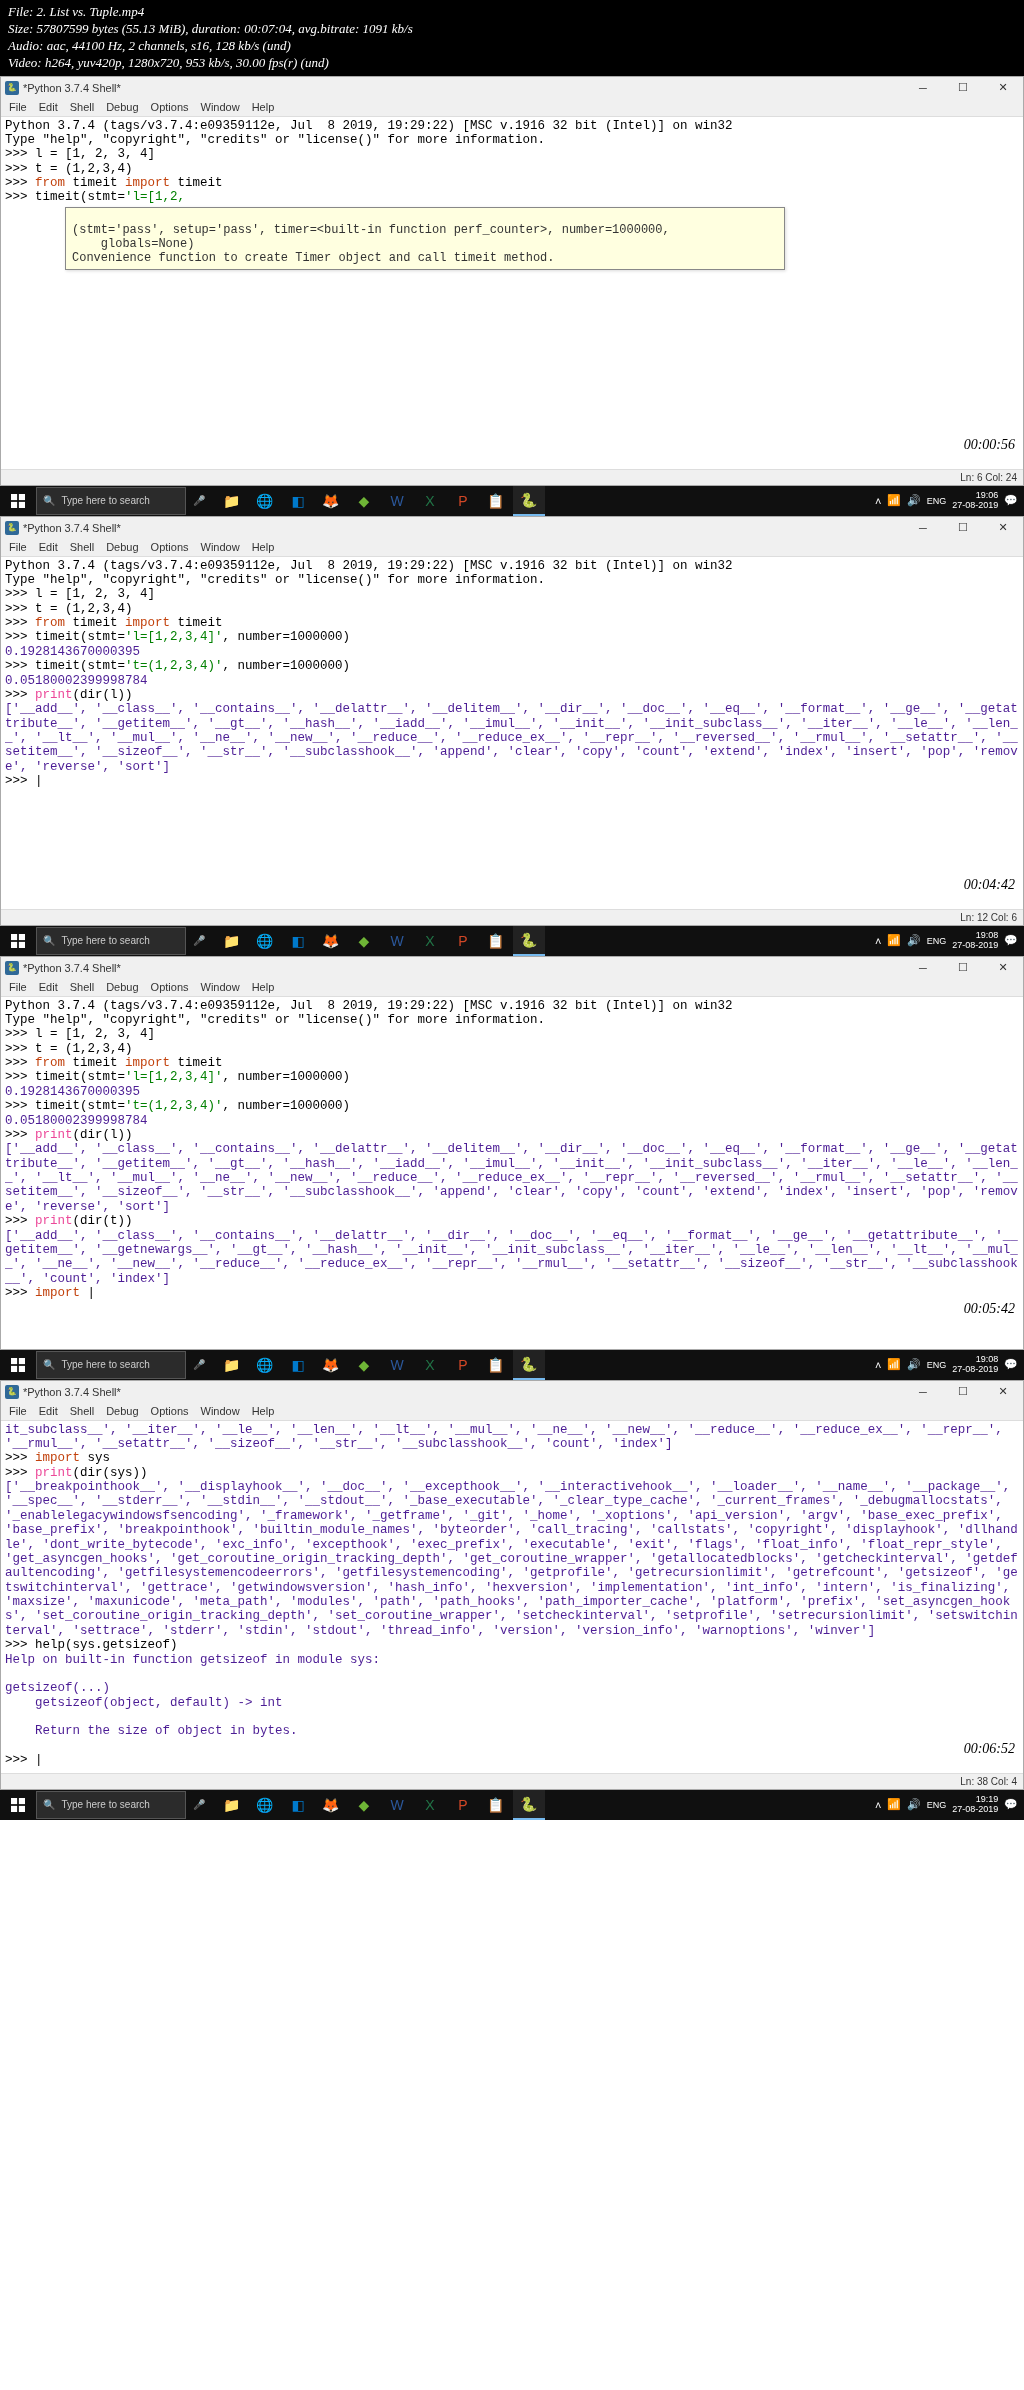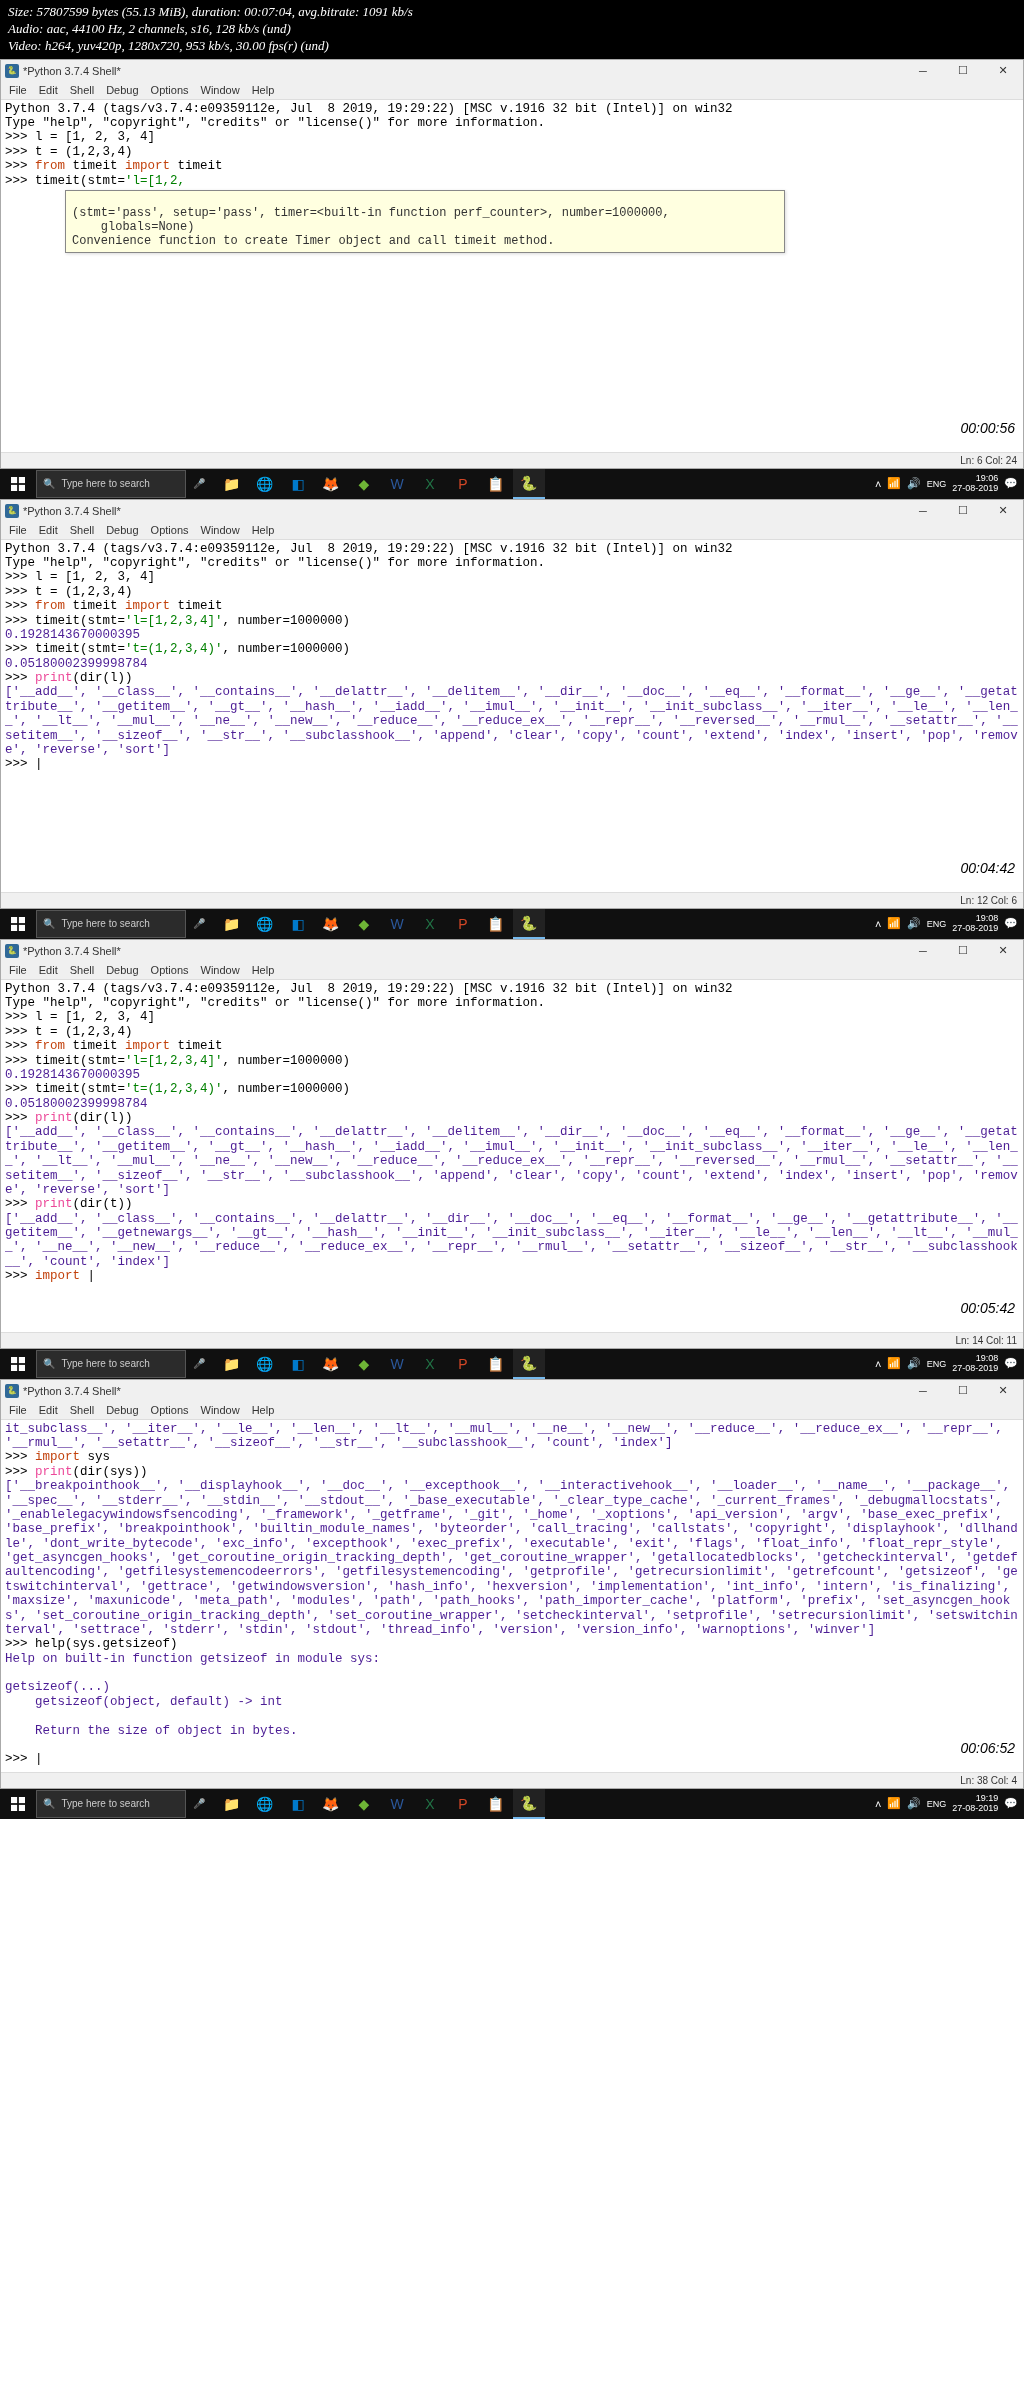--- a/index.html
+++ b/index.html
@@ -24,26 +24,27 @@
 .win-btn { width: 36px; height: 30px; display: flex; align-items: center; justify-content: center; font-size: 13px; }
 .win-btn svg { width: 14px; height: 14px; fill: #fff; }
 .search-box { background: #2b2b2b; height: 28px; margin: 1px 0; border: 1px solid #555; display: flex; align-items: center; flex: 0 0 150px; padding: 0 6px; color: #ccc; gap: 6px; }
 .mic-btn { width: 28px; display: flex; align-items: center; justify-content: center; }
 .task-icons { display: flex; align-items: center; height: 100%; gap: 1px; margin-left: 2px; }
 .task-icons .ticon { width: 32px; height: 30px; display: flex; align-items: center; justify-content: center; font-size: 14px; }
 .task-icons .ticon.active { border-bottom: 2px solid #76b9ed; background: rgba(255,255,255,0.08); }
 .tray { position: absolute; right: 0; display: flex; align-items: center; height: 100%; gap: 6px; padding: 0 6px; font-size: 9px; }
 .tray .clock { display: flex; flex-direction: column; align-items: flex-end; line-height: 1; gap: 1px; }
 .tray-ico { font-size: 11px; }
-.timestamp-overlay { position: absolute; right: 8px; bottom: 32px; font-family: Liberation Sans, sans-serif; font-style: italic; font-size: 14px; color: #000; pointer-events: none; }
+.timestamp-overlay { position: absolute; right: 8px; bottom: 32px; font-family: Liberation Serif, serif; font-style: italic; font-size: 14px; color: #000; pointer-events: none; }
 </style>
 </head>
 <body>
 
 <div class="video-header">
+  <div>File: 2. List vs. Tuple.mp4</div>
   <div>Size: 57807599 bytes (55.13 MiB), duration: 00:07:04, avg.bitrate: 1091 kb/s</div>
   <div>Audio: aac, 44100 Hz, 2 channels, s16, 128 kb/s (und)</div>
   <div>Video: h264, yuv420p, 1280x720, 953 kb/s, 30.00 fps(r) (und)</div>
 </div>
 
 <div class="shell-window" style="position:relative;">
   <div class="titlebar">
     <span class="py-icon">🐍</span>
     <span>*Python 3.7.4 Shell*</span>
     <div class="titlebar-btns">
@@ -220,23 +221,20 @@
 <span class="prompt">&gt;&gt;&gt; </span><span class="kw1">from</span> timeit <span class="kw1">import</span> timeit
 <span class="prompt">&gt;&gt;&gt; </span>timeit(stmt=<span class="str">'l=[1,2,3,4]'</span>, number=1000000)
 <span class="out-blue">0.1928143670000395</span>
 <span class="prompt">&gt;&gt;&gt; </span>timeit(stmt=<span class="str">'t=(1,2,3,4)'</span>, number=1000000)
 <span class="out-blue">0.05180002399998784</span>
 <span class="prompt">&gt;&gt;&gt; </span><span class="kw2">print</span>(dir(l))
 <span class="out-blue">['__add__', '__class__', '__contains__', '__delattr__', '__delitem__', '__dir__', '__doc__', '__eq__', '__format__', '__ge__', '__getattribute__', '__getitem__', '__gt__', '__hash__', '__iadd__', '__imul__', '__init__', '__init_subclass__', '__iter__', '__le__', '__len__', '__lt__', '__mul__', '__ne__', '__new__', '__reduce__', '__reduce_ex__', '__repr__', '__reversed__', '__rmul__', '__setattr__', '__setitem__', '__sizeof__', '__str__', '__subclasshook__', 'append', 'clear', 'copy', 'count', 'extend', 'index', 'insert', 'pop', 'remove', 'reverse', 'sort']</span>
 <span class="prompt">&gt;&gt;&gt; </span><span class="kw2">print</span>(dir(t))
 <span class="out-blue">['__add__', '__class__', '__contains__', '__delattr__', '__dir__', '__doc__', '__eq__', '__format__', '__ge__', '__getattribute__', '__getitem__', '__getnewargs__', '__gt__', '__hash__', '__init__', '__init_subclass__', '__iter__', '__le__', '__len__', '__lt__', '__mul__', '__ne__', '__new__', '__reduce__', '__reduce_ex__', '__repr__', '__rmul__', '__setattr__', '__sizeof__', '__str__', '__subclasshook__', 'count', 'index']</span>
 <span class="prompt">&gt;&gt;&gt; </span><span class="kw1">import</span> |</div>
-  <div class="statusbar">
-      <span>Ln: 14  Col: 11</span>
-    </div>
   <div class="timestamp-overlay">00:05:42</div>
 </div>
 
 <div class="taskbar">
   <div class="win-btn">
       <svg viewBox="0 0 16 16">
         <rect x="0" y="0" width="7" height="7"></rect>
         <rect x="9" y="0" width="7" height="7"></rect>
         <rect x="0" y="9" width="7" height="7"></rect>
         <rect x="9" y="9" width="7" height="7"></rect>

